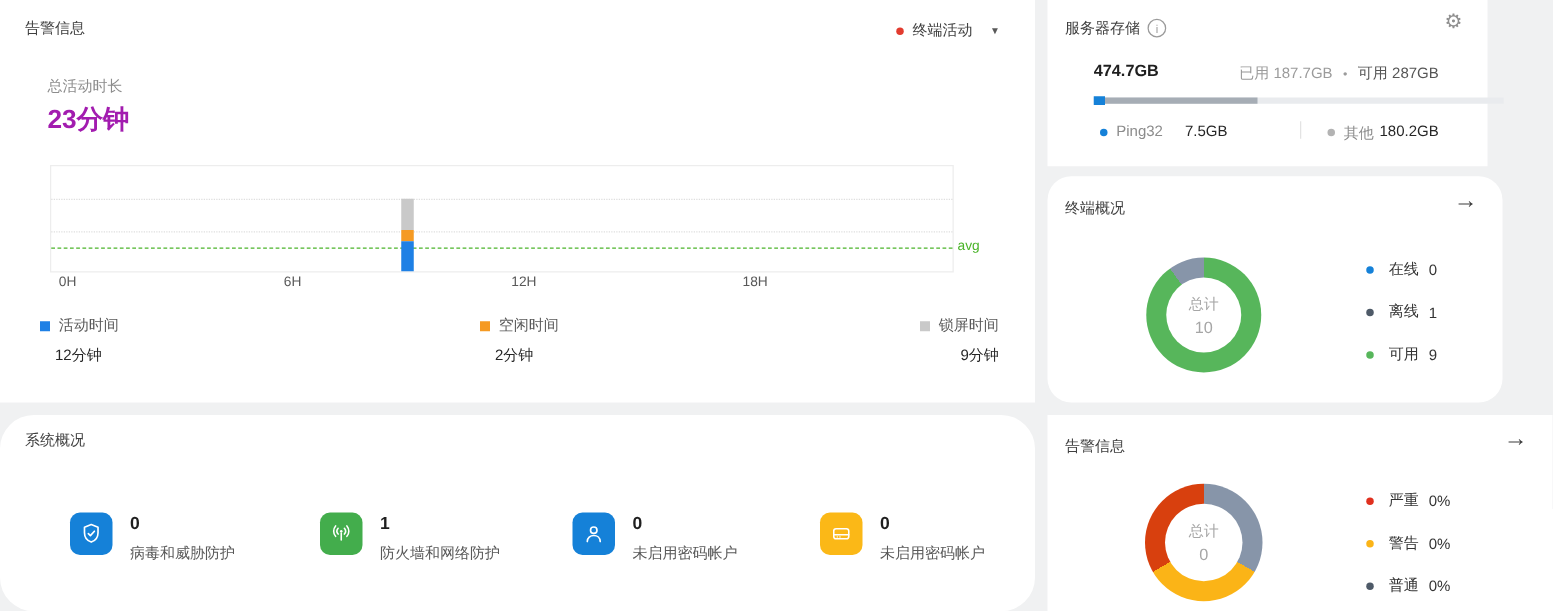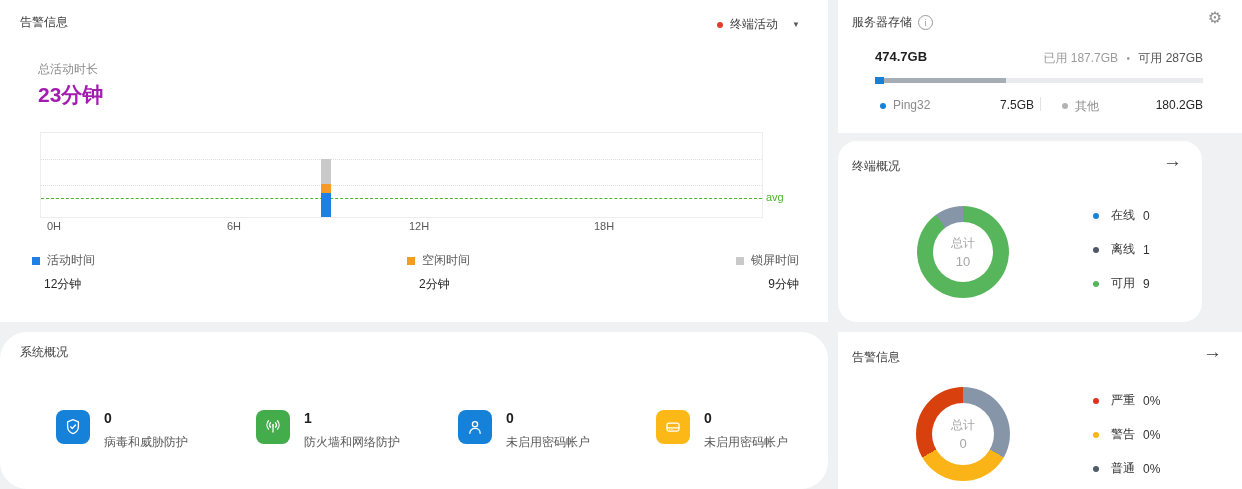--- a/index.html
+++ b/index.html
@@ -4,21 +4,21 @@
 <style>
   html,body{margin:0;padding:0;}
   body{
     width:1242px;height:489px;position:relative;overflow:hidden;
     background:#f0f1f2;
     font-family:"Liberation Sans",sans-serif;
     -webkit-font-smoothing:antialiased;
   }
   .panel{position:absolute;background:#ffffff;}
   #panel-today{left:0;top:0;width:828px;height:322px;}
-  #panel-storage{left:838px;top:0;width:404px;height:133px;}
+  #panel-storage{left:838px;top:0;width:352px;height:133px;}
   #panel-terminal{left:838px;top:141px;width:364px;height:181px;border-radius:19px;}
   #panel-system{left:0;top:332px;width:828px;height:157px;border-radius:27px;}
   #panel-alert{left:838px;top:332px;width:404px;height:157px;}
 
   .p-title{position:absolute;font-size:12px;color:#404040;}
   .arrow-link{position:absolute;right:20px;top:10px;font-size:19px;color:#404040;cursor:pointer;line-height:1;}
 
   
   #today-title{left:20px;top:14px;}
   .filter{position:absolute;top:16px;right:28px;display:flex;align-items:center;font-size:12px;color:#404040;cursor:pointer;}
@@ -35,21 +35,21 @@
   .avg-label{position:absolute;left:100%;margin-left:4px;top:58px;font-size:11px;color:#4bb42a;}
   .stack-bar{position:absolute;left:280px;bottom:0;width:10px;display:flex;flex-direction:column;}
   .seg-lock{height:25px;background:#c9c9c9;}
   .seg-idle{height:9px;background:#f59a23;}
   .seg-active{height:24px;background:#1e80e5;}
 
   .x-tick{position:absolute;top:220px;font-size:11px;color:#595959;}
   .t0{left:47px;} .t1{left:227px;} .t2{left:409px;} .t3{left:594px;}
 
   .legend-item{position:absolute;top:252px;}
-  .li-0{left:32px;} .li-1{left:407px;} .li-2{left:736px;}
+  .li-0{left:32px;} .li-1{left:384px;} .li-2{left:736px;}
   .l-head{display:flex;align-items:center;font-size:12px;color:#595959;}
   .sq{width:8px;height:8px;margin-right:7px;display:inline-block;}
   .sq-active{background:#1e80e5;} .sq-idle{background:#f59a23;} .sq-lock{background:#c9c9c9;}
   .l-val{margin-top:7px;padding-left:12px;font-size:12px;color:#262626;}
   .li-2 .l-val{text-align:right;padding-left:0;}
 
   
   #storage-title-row{position:absolute;left:14px;top:14px;display:flex;align-items:center;font-size:12px;color:#404040;}
   .info-icon{width:13px;height:13px;border:1px solid #9a9a9a;border-radius:50%;margin-left:6px;
     display:inline-flex;align-items:center;justify-content:center;font-size:9px;color:#9a9a9a;font-style:normal;cursor:pointer;}

